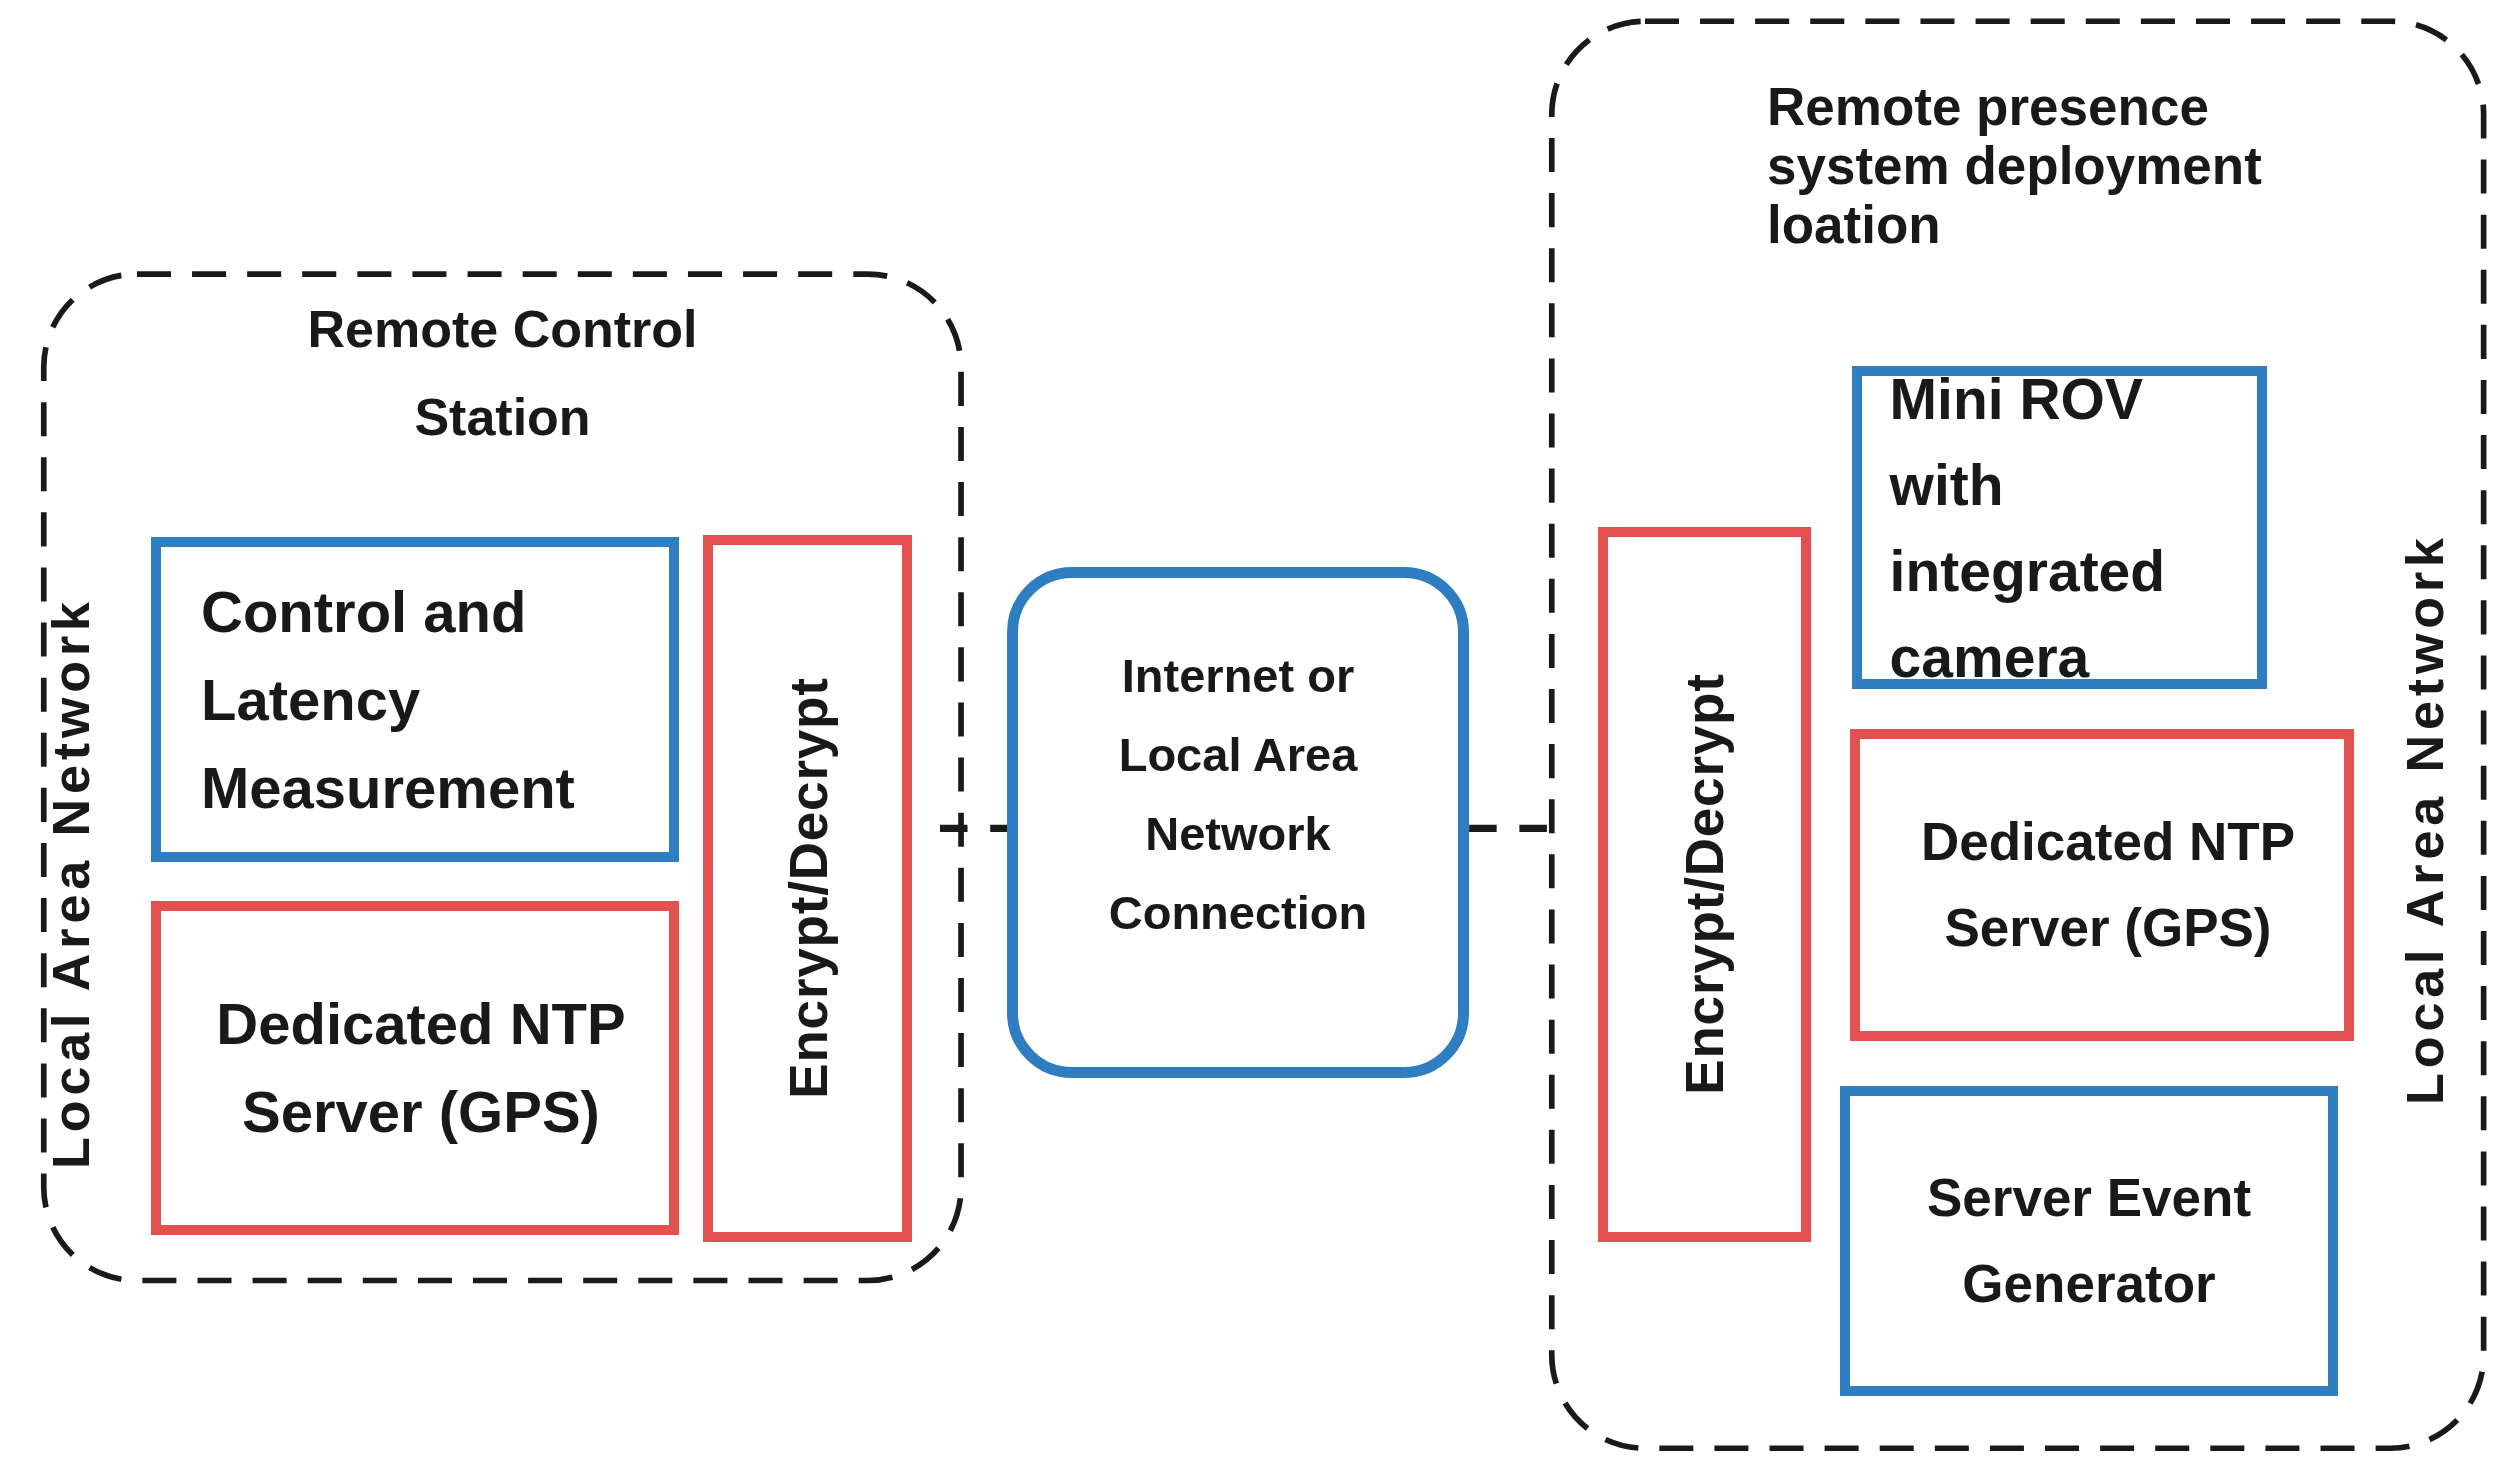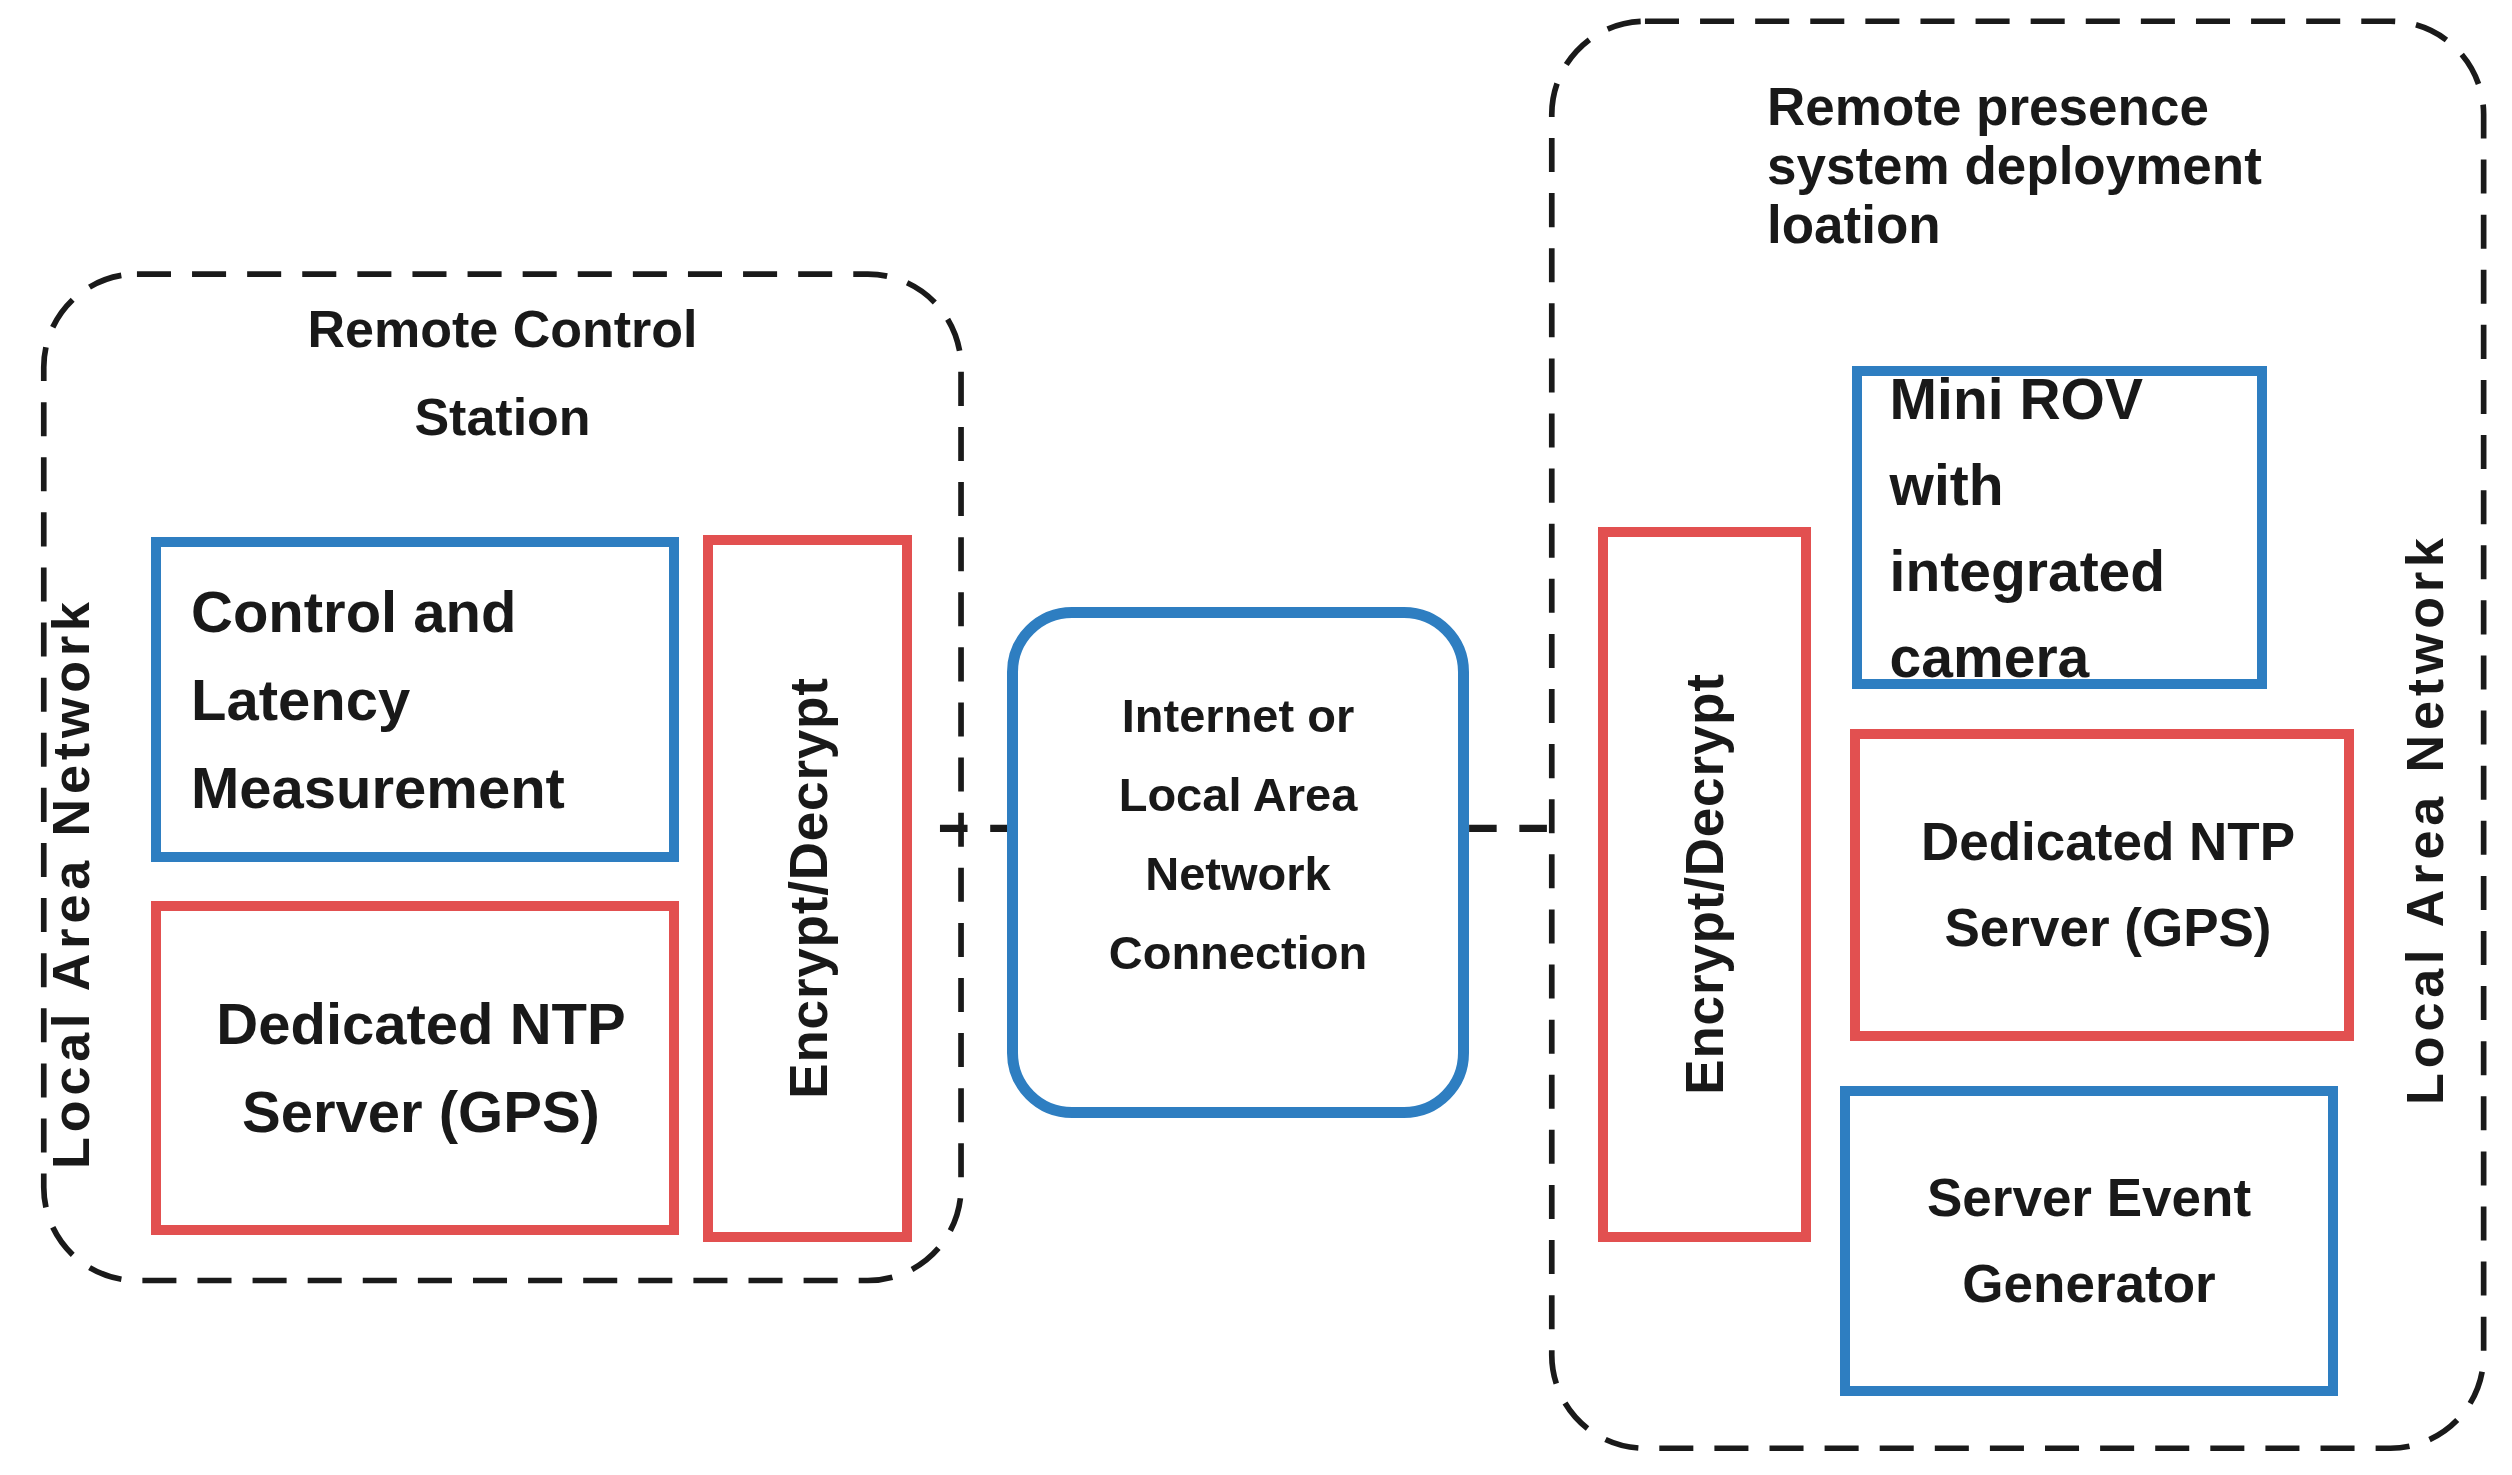--- a/index.html
+++ b/index.html
@@ -75,33 +75,32 @@
   }
   .rot.lan {
     font-size: 52px;
     font-weight: 600;
     letter-spacing: 4.9px;
   }
 
   
   #left-title   { left: 44px;  top: 285px;  width: 917px; text-align: center; font-size: 52px; line-height: 88px; }
   #lan-left     { left: 71px;  top: 883px; }
-  #control-box  { left: 151px; top: 537px;  width: 528px; height: 325px; padding-left: 30px; font-size: 58px; line-height: 88px; }
+  #control-box  { left: 151px; top: 537px;  width: 528px; height: 325px; padding-left: 40px; font-size: 58px; line-height: 88px; }
   #ntp-left-box { left: 151px; top: 901px; width: 528px; height: 334px; font-size: 58px; line-height: 88px; }
   #enc-left-box { left: 703px; top: 535px;  width: 209px; height: 707px; }
   #enc-left-label { left: 808px; top: 888px; }
 
   
   #connection-box {
     left: 1007px; top: 567px; width: 462px; height: 511px;
     border: 11.3px solid var(--blue);
     border-radius: 65px;
     font-size: 47px; line-height: 79px;
     padding-bottom: 57px;
-    margin-top: 40px;
   }
 
   
   #right-title   { left: 1767px; top: 77px; font-size: 53px; line-height: 59px; text-align: left; }
   #enc-right-box { left: 1598px; top: 527px; width: 213px; height: 715px; }
   #enc-right-label { left: 1704px; top: 884px; }
   #minirov-box   { left: 1852px; top: 366px;  width: 415px; height: 323px; padding-left: 27.6px; font-size: 57px; line-height: 86px; }
   #ntp-right-box { left: 1850px; top: 729px;  width: 504px; height: 312px; font-size: 53px; line-height: 86px; }
   #visual-box    { left: 1840px; top: 1086px; width: 498px; height: 310px; font-size: 53px; line-height: 86px; }
   #lan-right     { left: 2425px; top: 819px; }

